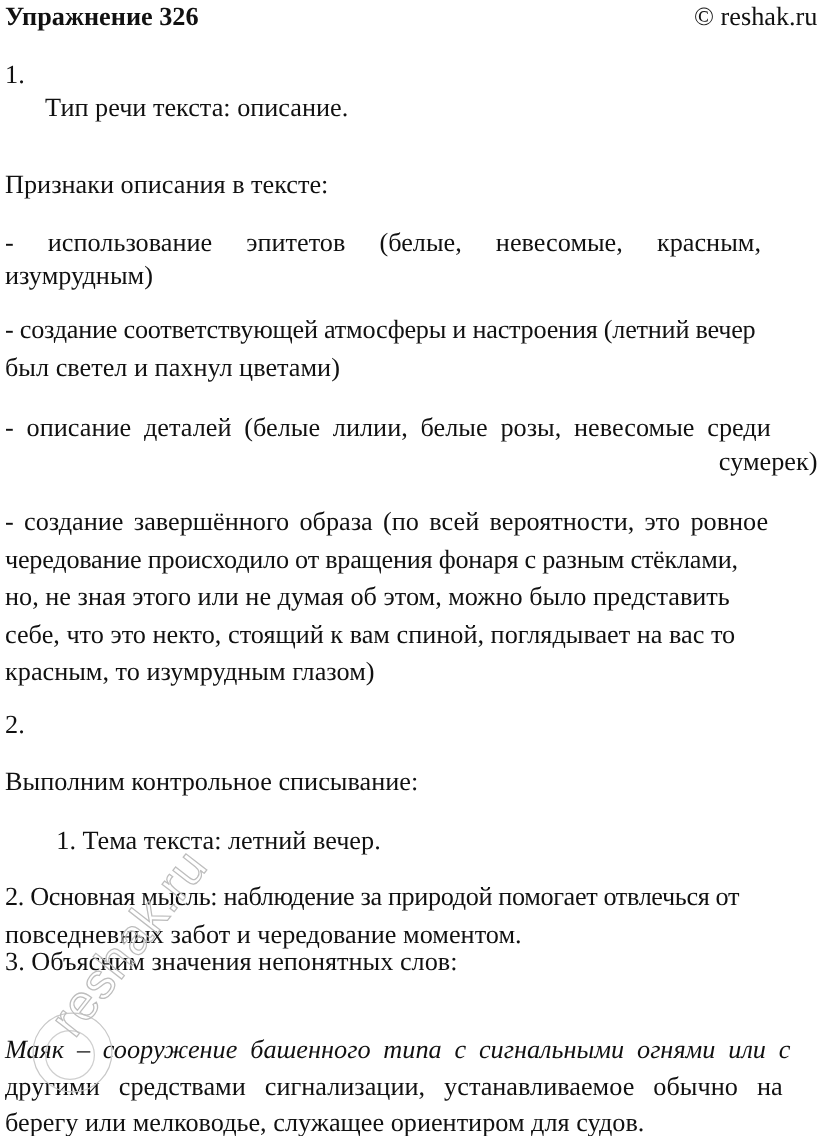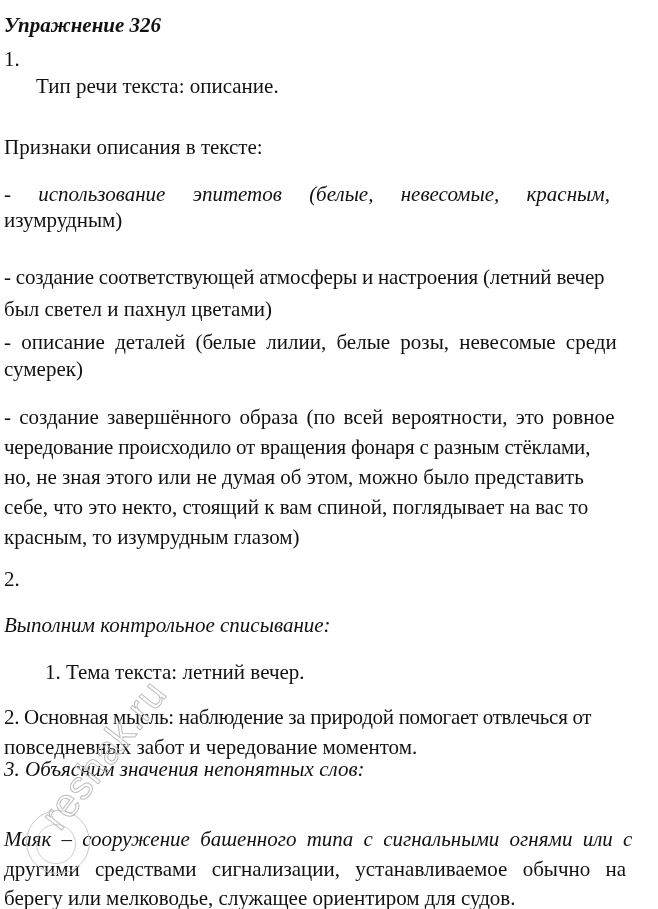--- a/index.html
+++ b/index.html
@@ -18,24 +18,23 @@
     }
     .page {
       position: absolute;
       left: 0;
       top: 0;
       width: 658px;
     }
     .header {
       position: absolute;
       left: 4px;
-      top: 12px;
+      top: 0px;
       width: 650px;
       height: 30px;
-      font-style: italic;
     }
     .title {
       position: absolute;
       left: 0;
       top: 0;
       font-weight: bold;
       font-size: 21px;
       line-height: 26px;
     }
     .copyright {
@@ -48,23 +47,22 @@
     .line {
       position: absolute;
       left: 4px;
       width: 650px;
       line-height: 34px;
       margin: 0;
     }
     .justify {
       text-align: justify;
       text-align-last: left;
-      font-style: italic;
     }
-    .italic { font-style: italic; }
+    .italic { }
 
     .watermark {
       position: absolute;
       left: 22px;
       top: 740px;
       width: 150px;
       height: 160px;
       pointer-events: none;
     }
     .watermark .wm-text {
@@ -101,34 +99,35 @@
       box-sizing: border-box;
     }
   </style>
 </head>
 <body>
 
 <div class="page">
 
   <div class="header">
     <div class="title">Упражнение 326</div>
+    <div class="copyright">© reshak.ru</div>
   </div>
 
   <p class="line" style="top:42px;">1.</p>
   <p class="line" style="top:69px;margin-left:32px;">Тип речи текста: описание.</p>
   <p class="line" style="top:130px;">Признаки описания в тексте:</p>
 
   <p class="line justify" style="top:177px; word-spacing: 22px;">-   использование   эпитетов   (белые,   невесомые,   красным,</p>
   <p class="line" style="top:203px;">изумрудным)</p>
 
-  <p class="line" style="top:260px; letter-spacing:-0.2px;">- создание соответствующей атмосферы и настроения (летний вечер</p>
-  <p class="line" style="top:277px;margin-top:15px;">был светел и пахнул цветами)</p>
+  <p class="line" style="top:246px; letter-spacing:-0.2px;">- создание соответствующей атмосферы и настроения (летний вечер</p>
+  <p class="line" style="top:277px;">был светел и пахнул цветами)</p>
 
   <p class="line" style="top:325px; word-spacing:5px;">- описание деталей (белые лилии, белые розы, невесомые среди</p>
-  <p class="line" style="top:352px;">сумерек)</p>
+  <p class="line" style="top:352px;text-align:right;">сумерек)</p>
 
   <p class="line" style="top:400px; word-spacing:3px;">- создание завершённого образа (по всей вероятности, это ровное</p>
   <p class="line" style="top:430px; letter-spacing:-0.2px;">чередование происходило от вращения фонаря с разным стёклами,</p>
   <p class="line" style="top:460px;">но, не зная этого или не думая об этом, можно было представить</p>
   <p class="line" style="top:490px;">себе, что это некто, стоящий к вам спиной, поглядывает на вас то</p>
   <p class="line" style="top:520px;">красным, то изумрудным глазом)</p>
 
   <p class="line" style="top:562px;">2.</p>
   <p class="line italic" style="top:608px;">Выполним контрольное списывание:</p>
   <p class="line" style="top:655px;margin-left:41px;">1. Тема текста: летний вечер.</p>

